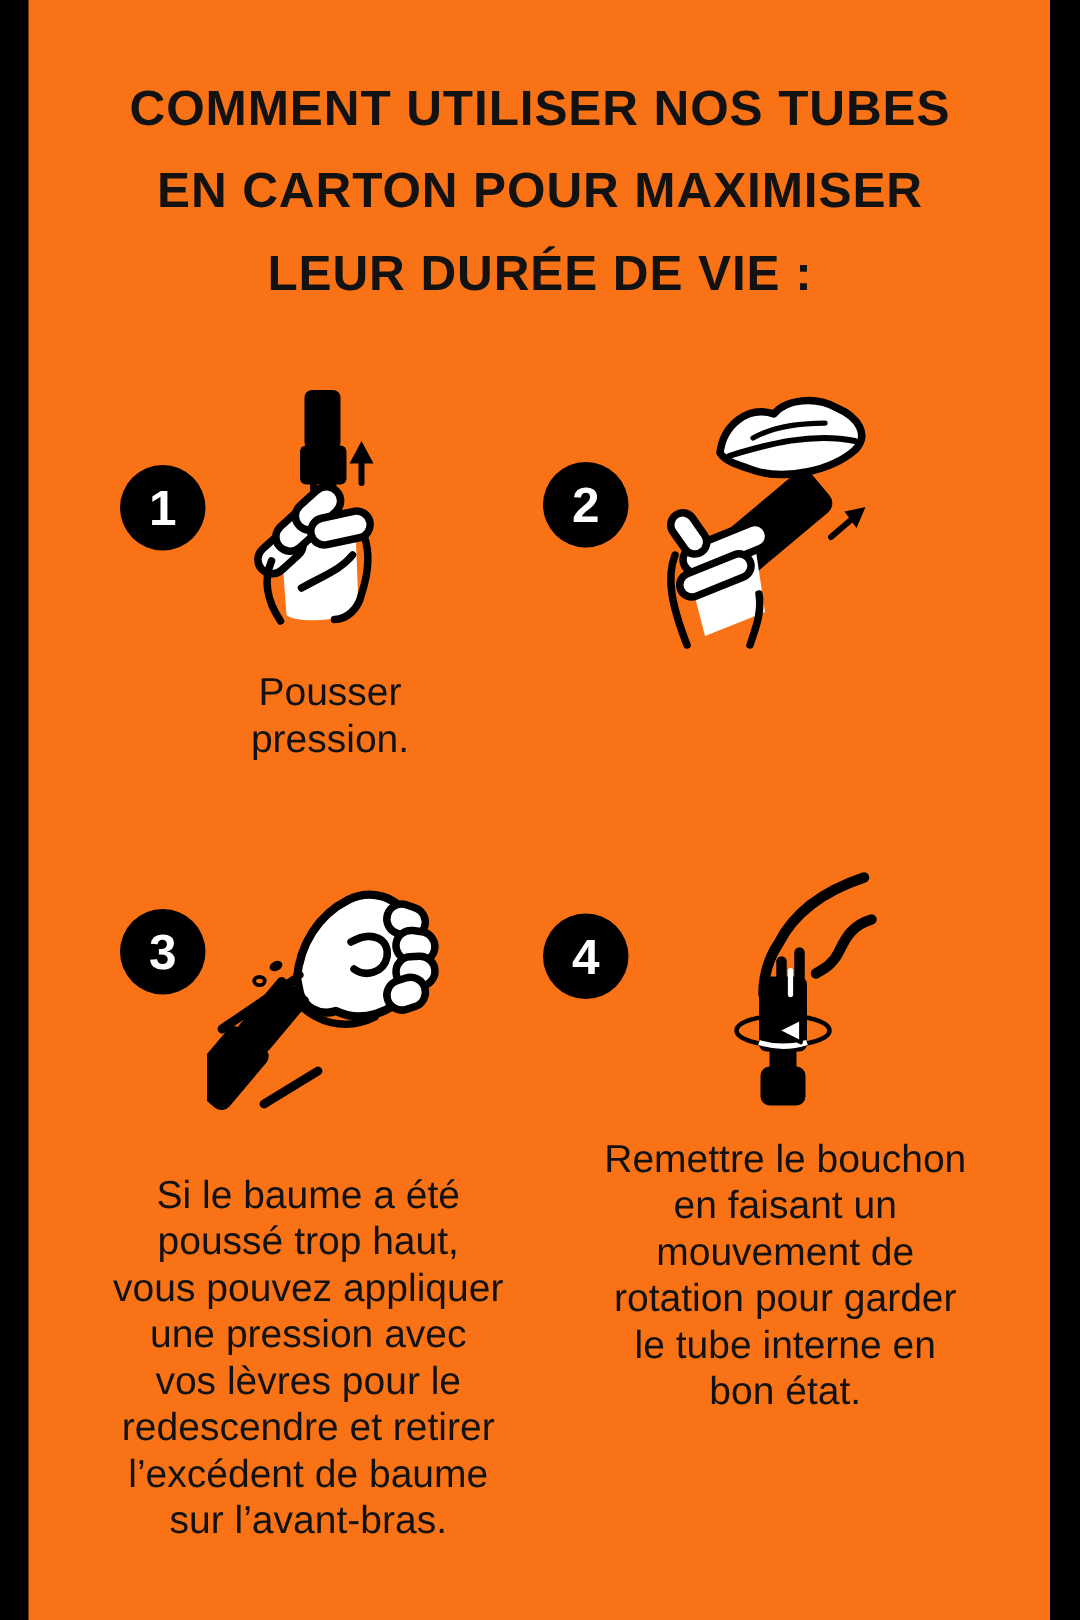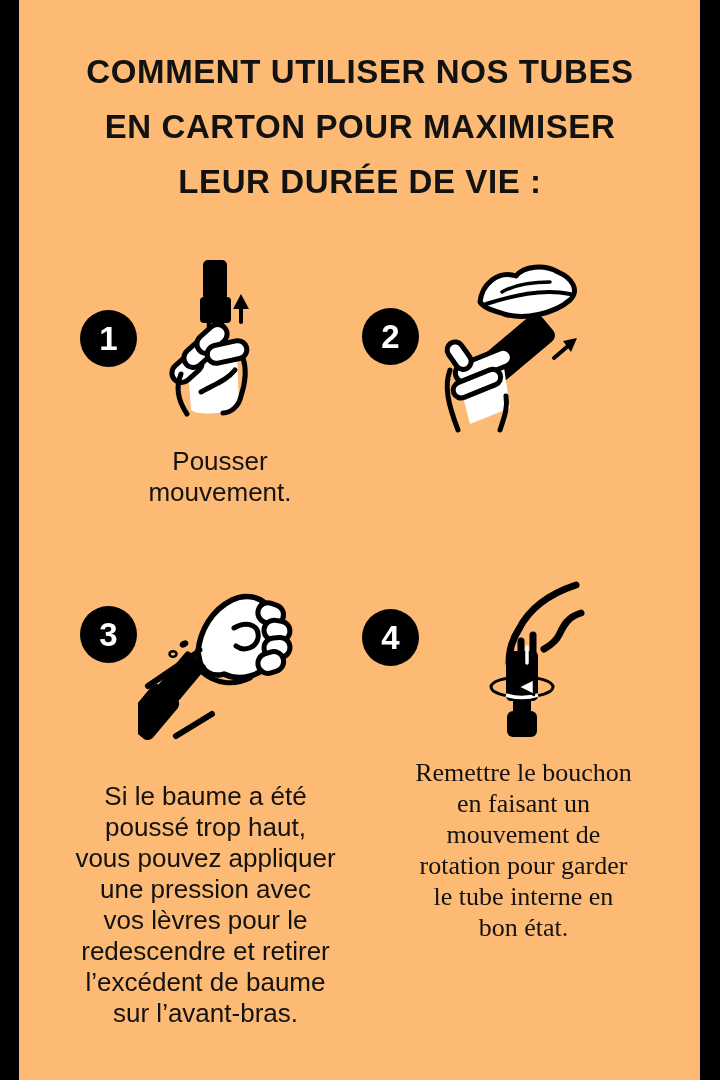--- a/index.html
+++ b/index.html
@@ -1,16 +1,16 @@
 <!DOCTYPE html>
 <html><head>
 <meta charset="utf-8">
 <style>
   html,body{margin:0;padding:0;background:#000;}
-  #canvas{position:relative;width:720px;height:1080px;background:#fdba74;overflow:hidden;
+  #canvas{position:relative;width:720px;height:1080px;background:#f97316;overflow:hidden;
           font-family:"Liberation Sans",sans-serif;color:#0e0e0e;}
   .bar{position:absolute;top:0;bottom:0;background:#000;}
   .bar-left{left:0;width:19px;}
   .bar-right{right:0;width:20px;}
   .title{position:absolute;left:36px;right:36px;top:44px;text-align:center;
          font-size:33px;font-weight:700;letter-spacing:.6px;line-height:55px;
          white-space:pre-line;color:#121212;}
   .badge{position:absolute;width:57px;height:57px;border-radius:50%;background:#000;
          color:#fff;display:flex;align-items:center;justify-content:center;
          font-size:33px;font-weight:700;}
@@ -21,21 +21,21 @@
   .illu{position:absolute;}
   .illu-1{left:153px;top:256px;}
   .illu-2{left:424px;top:258px;}
   .illu-3{left:138px;top:586px;}
   .illu-4{left:440px;top:575px;}
   .caption{position:absolute;text-align:center;font-size:26px;line-height:31px;
            white-space:pre-line;color:#121212;}
   .caption-1{left:85px;top:446px;width:270px;}
   .caption-2{left:390px;top:446px;width:275px;}
   .caption-3{left:28px;top:781px;width:355px;}
-  .caption-4{left:366px;top:757px;width:315px;font-family:Liberation Serif, serif;}
+  .caption-4{left:366px;top:757px;width:315px;}
   svg .ln{fill:none;stroke:#000;stroke-linecap:round;stroke-linejoin:round;}
   svg .wh{fill:#fff;stroke:#000;stroke-linecap:round;stroke-linejoin:round;}
   svg .bk{fill:#000;stroke:none;}
 </style>
 </head>
 <body>
 
 <div id="canvas">
 
   <div class="bar bar-left"></div>
@@ -63,21 +63,21 @@
       <rect x="-17" y="-9.5" width="34" height="19" rx="9.5" transform="translate(34,112) rotate(-42)"></rect>
       <rect x="-17" y="-9.5" width="34" height="19" rx="9.5" transform="translate(46,97) rotate(-42)"></rect>
       <rect x="-17" y="-9.5" width="34" height="19" rx="9.5" transform="translate(59,83) rotate(-42)"></rect>
       <rect x="-20" y="-9" width="40" height="18" rx="9" transform="translate(74,96) rotate(-12)"></rect>
     </g>
     <path class="ln" stroke-width="5" d="M28 118 C22 132 26 146 34 158"></path>
     <path class="ln" stroke-width="5" d="M90 102 C94 114 92 128 88 140 C86 150 78 157 70 157"></path>
     <path class="ln" stroke-width="5" d="M48 136 C62 128 74 124 82 114"></path>
   </svg>
   <div class="caption caption-1">Pousser
-mouvement.</div>
+pression.</div>
 
   <div class="badge badge-2">
     <span>2</span>
   </div>
   <svg class="illu illu-2" width="190" height="185" viewBox="0 0 190 185">
 
     <path class="wh" stroke-width="5" d="M56 44 C58 26 74 12 92 18 C100 8 120 6 134 14 C148 20 156 32 146 42 C130 56 100 62 80 56 C68 52 60 50 56 44 Z"></path>
     <path class="ln" stroke-width="4" d="M62 46 C88 38 118 30 146 36"></path>
     <path class="ln" stroke-width="3.5" d="M78 34 C92 26 112 24 126 24"></path>
 

